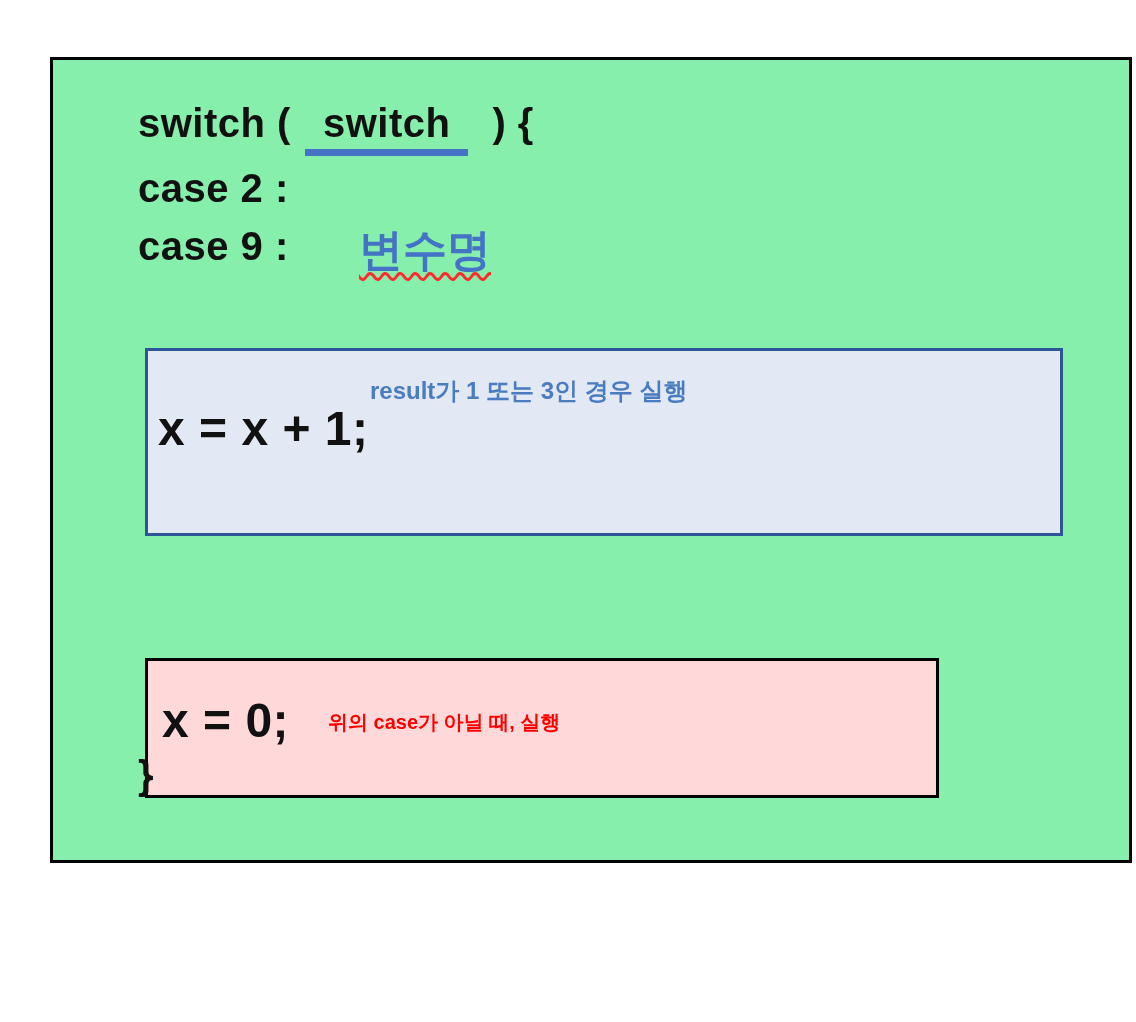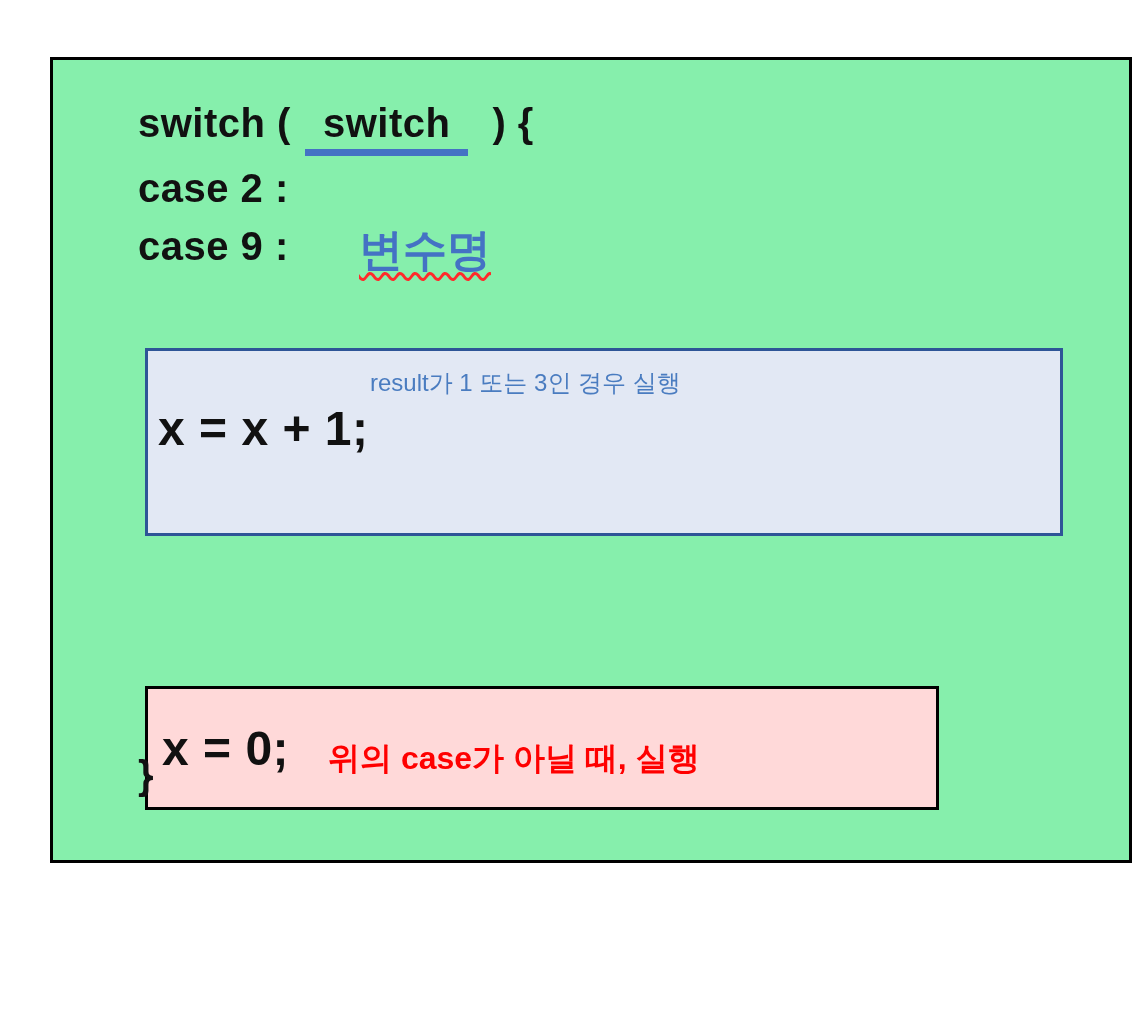--- a/index.html
+++ b/index.html
@@ -72,53 +72,53 @@
     top: 288px;
     width: 918px;
     height: 188px;
     box-sizing: border-box;
     background: var(--case-block-fill, #e2e8f4);
     border: 3px solid var(--case-block-border, #2e5597);
   }
   .case-note {
     position: absolute;
     left: 222px;
-    top: 16px;
+    top: 24px;
     font-size: 24px;
-    font-weight: 400;
+    font-weight: 700;
     color: var(--case-annotation-text, #4a7cc0);
     white-space: nowrap;
   }
   .case-code-1 { position: absolute; left: 10px; top: 50px; }
   .case-code-2 { position: absolute; left: 10px; top: 108px; }
   .block-codeline {
     font-size: 48px;
     font-weight: 600;
     color: var(--code-text, #111);
     white-space: nowrap;
     letter-spacing: 0.5px;
   }
   
   .default-block {
     position: absolute;
     left: 92px;
-    top: 626px;
+    top: 598px;
     width: 794px;
-    height: 124px;
+    height: 140px;
     box-sizing: border-box;
     background: var(--default-block-fill, #ffd9d9);
     border: 3px solid var(--default-block-border, #000);
     padding-left: 34px;
   }
   .default-code { position: absolute; left: 14px; top: 32px; }
   .default-note {
     position: absolute;
     left: 180px;
     top: 48px;
-    font-size: 32px;
+    font-size: 20px;
     font-weight: 700;
     color: var(--default-annotation-text, #f00);
     white-space: nowrap;
   }
 </style>
 </head>
 <body>
 
 <div id="page">
   <div class="frame">

